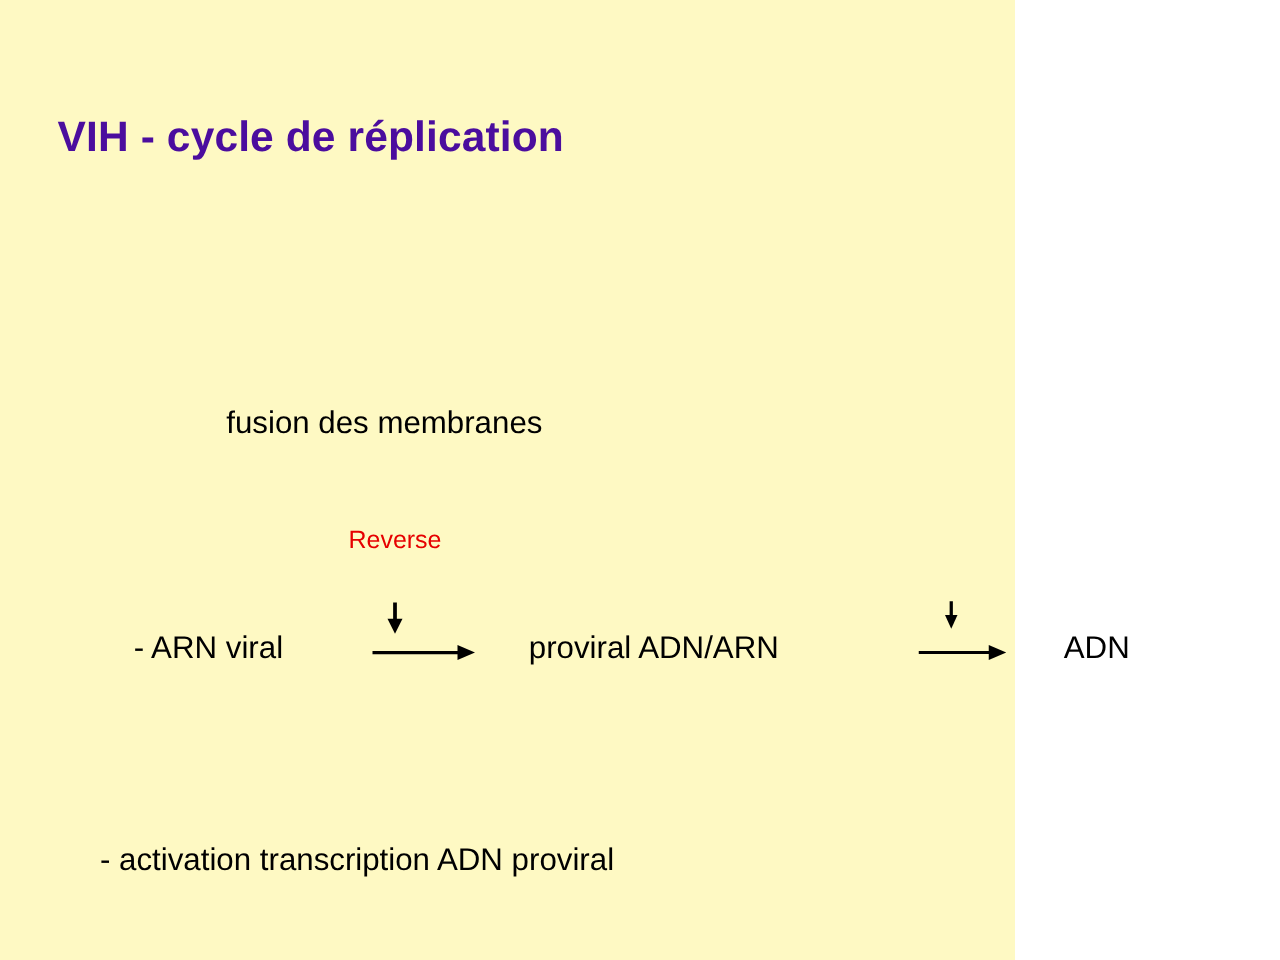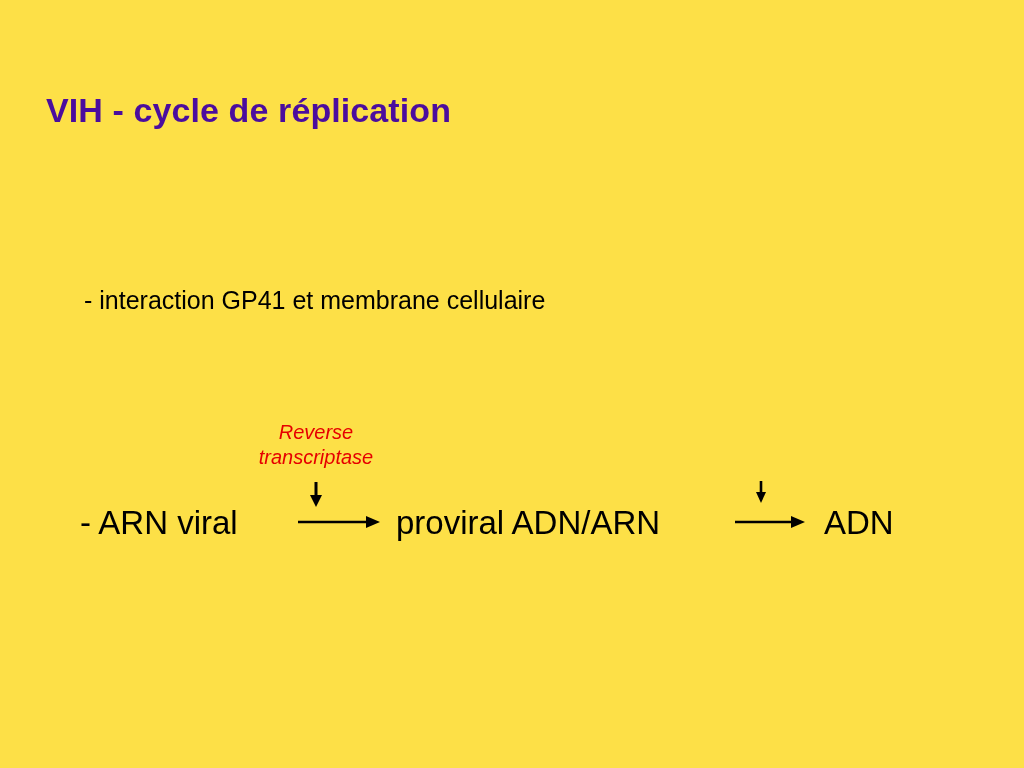--- a/index.html
+++ b/index.html
@@ -15,23 +15,23 @@
     overflow: hidden;
     font-family: "Liberation Sans", sans-serif;
     color: #000000;
     -webkit-font-smoothing: antialiased;
   }
 
   .slide {
     position: absolute;
     left: 0;
     top: 0;
-    width: 1024px;
+    width: 812px;
     height: 768px;
-    background: #fde047;
+    background: #fef9c3;
   }
 
   
   .slide-title {
     position: absolute;
     left: 46px;
     top: 92px;
     font-size: 34px;
     font-weight: bold;
     color: #4b0d9e;
@@ -60,39 +60,39 @@
   .reaction-row {
     position: absolute;
     left: 0;
     top: 400px;
     width: 1024px;
     height: 150px;
   }
 
   .rxn-term {
     position: absolute;
-    font-size: 33px;
+    font-size: 25px;
     color: #000000;
     white-space: nowrap;
     line-height: 1.2;
+    margin-left: 27px;
   }
 
   .term-arn     { left: 80px;  top: 103px; }
   .term-hybride { left: 396px; top: 103px; }
   .term-adn     { left: 824px; top: 103px; }
 
   
   .enzyme-label {
     position: absolute;
     font-size: 20px;
     color: #e60000;
     text-align: center;
     white-space: nowrap;
     line-height: 1.25;
-    font-style: italic;
   }
 
   .enzyme-rt {
     left: 216px;
     top: 20px;
     width: 200px;
   }
 
   .enzyme-pol {
     left: 664px;
@@ -111,30 +111,30 @@
   .arrow-svg { display: block; }
 </style>
 </head>
 <body>
 
 <div class="slide">
 
   <div class="slide-title">VIH - cycle de réplication</div>
 
 
-  <div class="body-line line-gp41">- interaction GP41 et membrane cellulaire</div>
+
+  <div class="body-line line-fusion">fusion des membranes</div>
 
 
-
+  <div class="body-line line-activ">- activation transcription ADN proviral</div>
 
   <div class="reaction-row">
 
     <div class="enzyme-label enzyme-rt">
       <div>Reverse</div>
-      <div>transcriptase</div>
     </div>
 
 
     <div class="arrow-group arrow-rt">
       <svg class="arrow-svg" width="90" height="60" viewBox="0 0 90 60">
 
         <line x1="20" y1="2" x2="20" y2="18" stroke="#000000" stroke-width="3"></line>
         <polygon points="14,15 26,15 20,27" fill="#000000"></polygon>
 
         <line x1="2" y1="42" x2="74" y2="42" stroke="#000000" stroke-width="2.6"></line>

